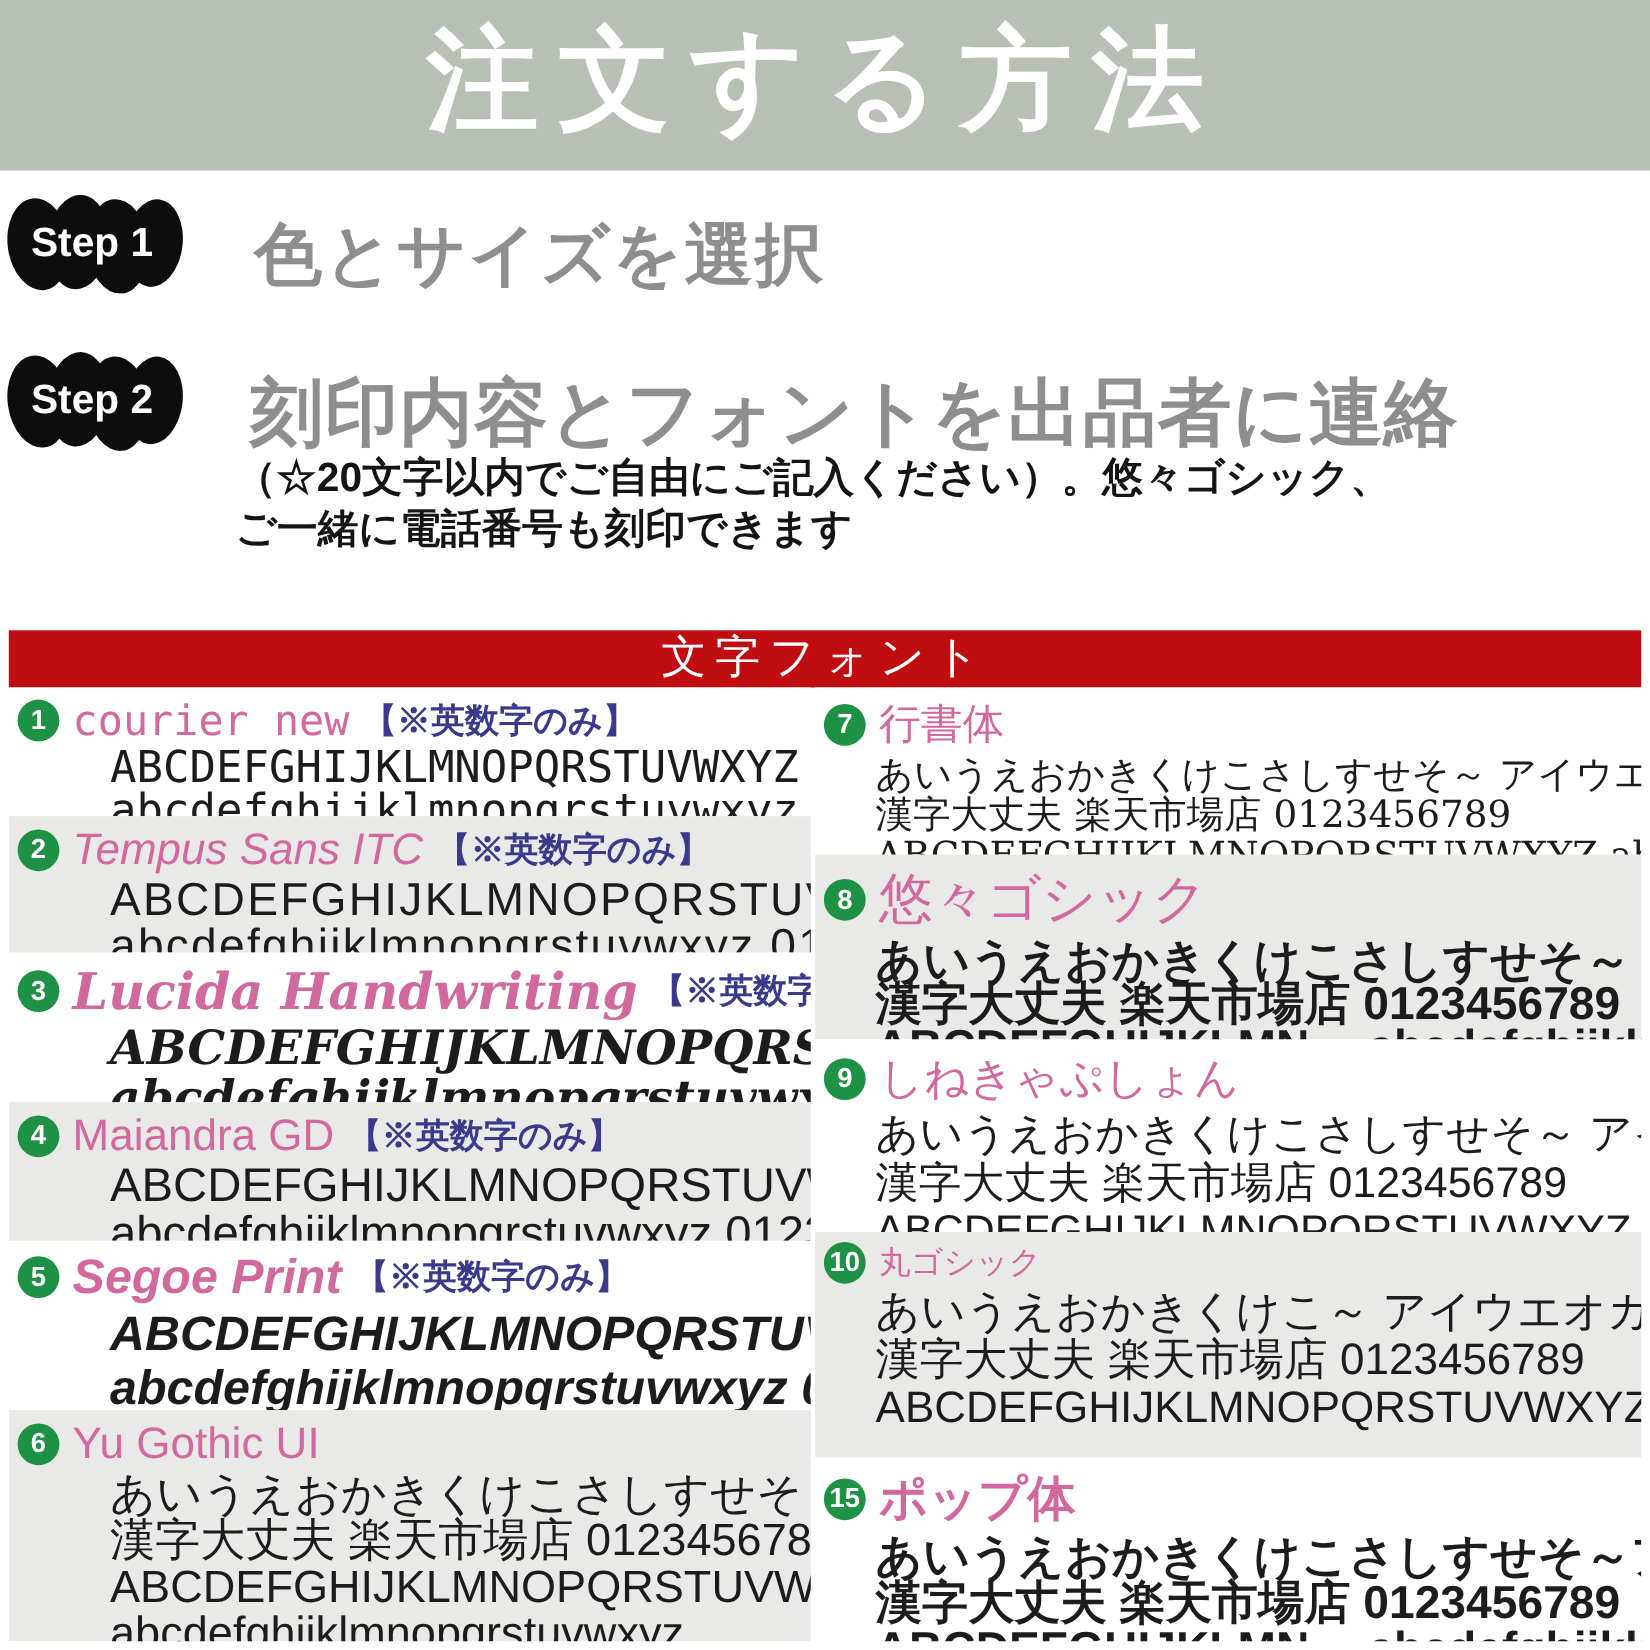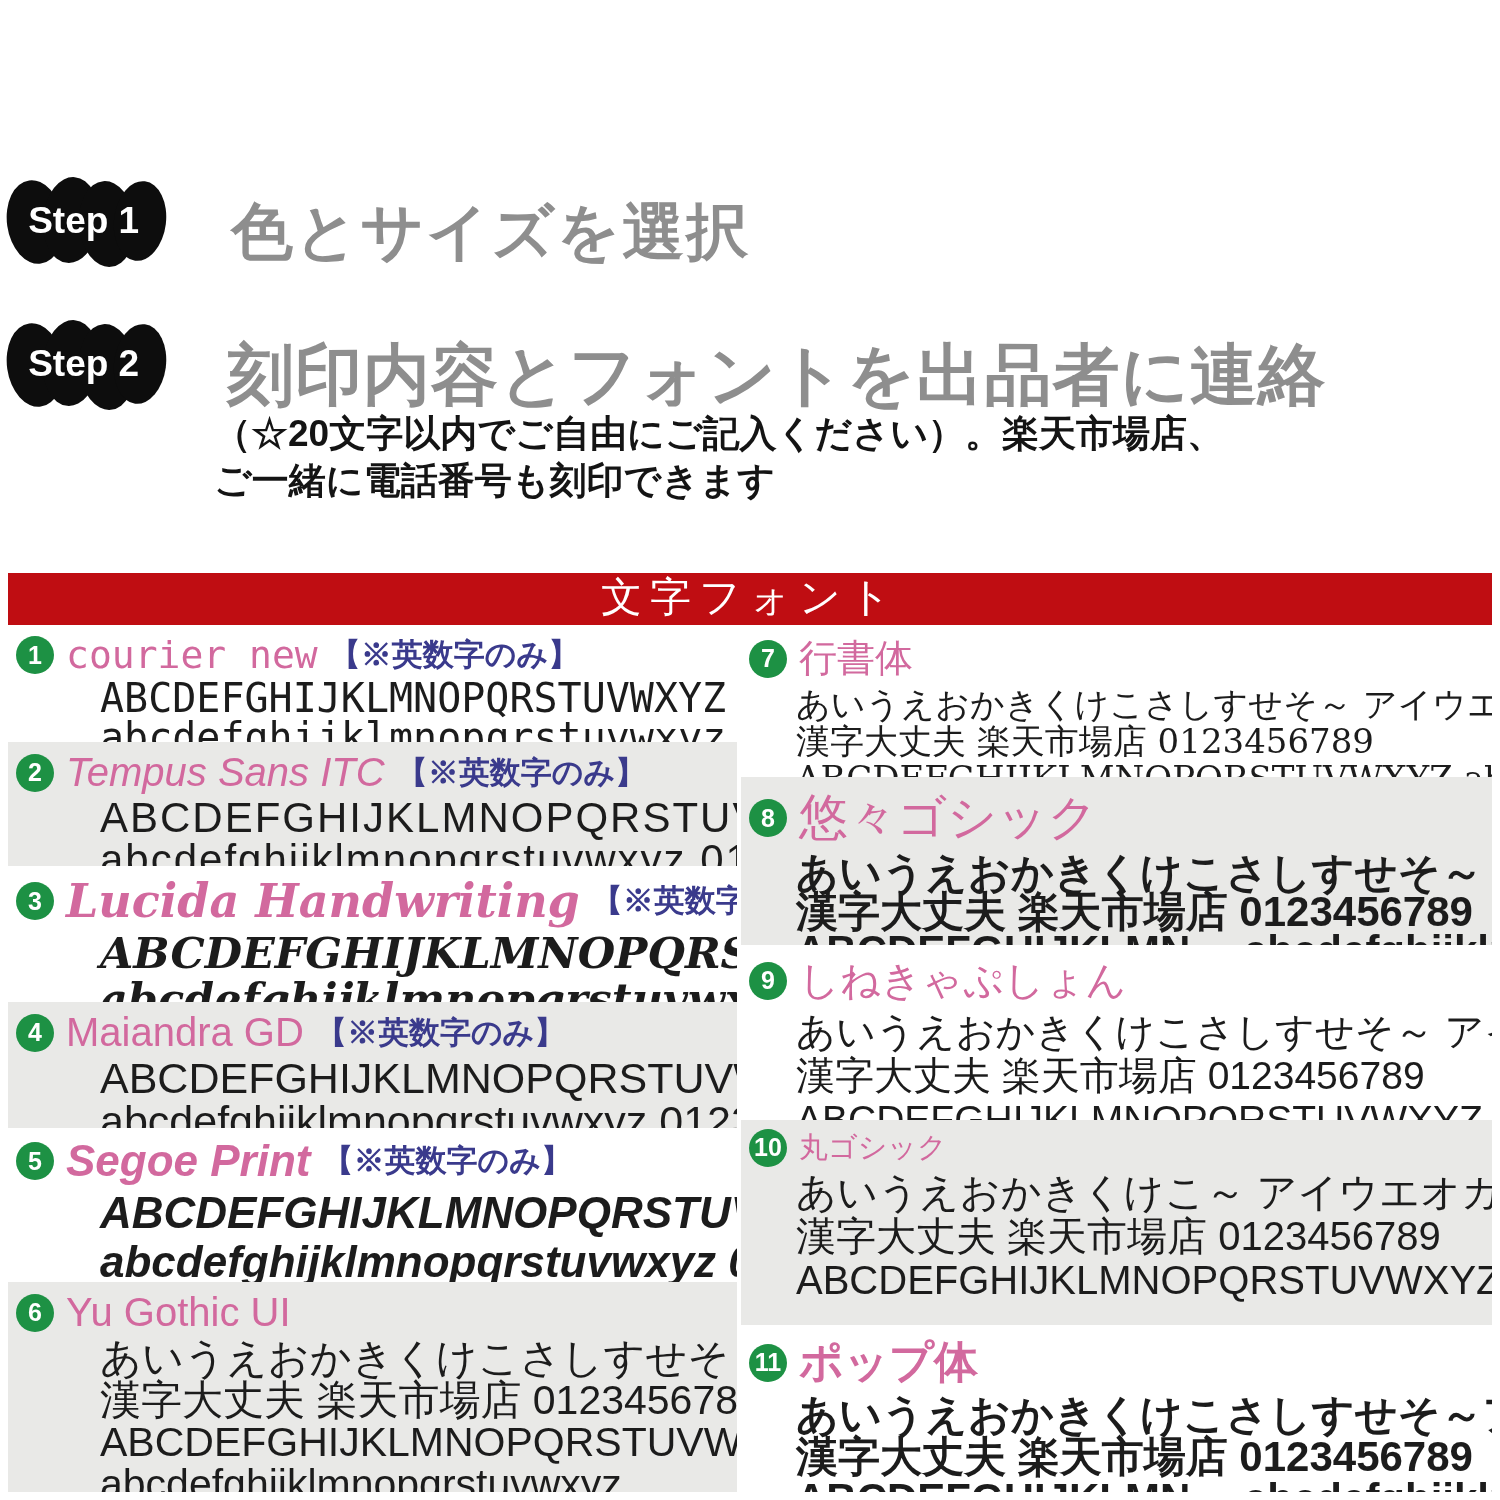--- a/index.html
+++ b/index.html
@@ -110,20 +110,23 @@
   
   .row11 { height:172px; }
   .row11 .font-name { font-weight:bold; font-size:44px; }
   .row11 .samples   { font-weight:bold; font-size:42px; line-height:42px; }
 </style>
 </head>
 <body>
 
 <div class="canvas">
 
+  <div class="top-banner">
+    <div class="main-title">注文する方法</div>
+  </div>
 
   <div class="step-badge badge-step1">
     <span>
       <svg viewBox="0 0 162 90" xmlns="http://www.w3.org/2000/svg">
         <g fill="#0d0d0d">
           <ellipse cx="29" cy="45" rx="28" ry="42" transform="rotate(-8 29 45)"></ellipse>
           <ellipse cx="65" cy="43" rx="28" ry="43" transform="rotate(5 65 43)"></ellipse>
           <ellipse cx="101" cy="47" rx="28" ry="43" transform="rotate(-5 101 47)"></ellipse>
           <ellipse cx="134" cy="44" rx="26" ry="40" transform="rotate(7 134 44)"></ellipse>
         </g>
@@ -141,21 +144,21 @@
           <ellipse cx="65" cy="43" rx="28" ry="43" transform="rotate(5 65 43)"></ellipse>
           <ellipse cx="101" cy="47" rx="28" ry="43" transform="rotate(-5 101 47)"></ellipse>
           <ellipse cx="134" cy="44" rx="26" ry="40" transform="rotate(7 134 44)"></ellipse>
         </g>
       </svg>
     </span>
     <span class="badge-label">Step 2</span>
   </div>
   <div class="step-title step2-title">刻印内容とフォントを出品者に連絡</div>
   <div class="step2-note">
-    <div>（☆20文字以内でご自由にご記入ください）。楽天市場店、</div>
+    <div>（☆20文字以内でご自由にご記入ください）。悠々ゴシック、</div>
     <div>ご一緒に電話番号も刻印できます</div>
   </div>
 
   <div class="font-table">
     <div class="table-header">
       <span class="table-title">文字フォント</span>
     </div>
     <div class="table-body">
 
       <div class="col-left">
@@ -282,21 +285,21 @@
           </div>
           <div class="samples">
             <div class="sample-line">あいうえおかきくけこ～ アイウエオカキクケコサシ</div>
             <div class="sample-line">漢字大丈夫 楽天市場店 0123456789</div>
             <div class="sample-line">ABCDEFGHIJKLMNOPQRSTUVWXYZ abcdefg</div>
           </div>
         </div>
 
         <div class="font-row row11 bg-white">
           <div class="row-head">
-            <span class="num-badge">11</span>
+            <span class="num-badge">15</span>
             <span class="font-name">ポップ体</span>
           </div>
           <div class="samples">
             <div class="sample-line">あいうえおかきくけこさしすせそ～アイウエオカキク</div>
             <div class="sample-line">漢字大丈夫 楽天市場店 0123456789</div>
             <div class="sample-line">ABCDEFGHIJKLMN～ abcdefghijklmn～</div>
           </div>
         </div>
 
       </div>

